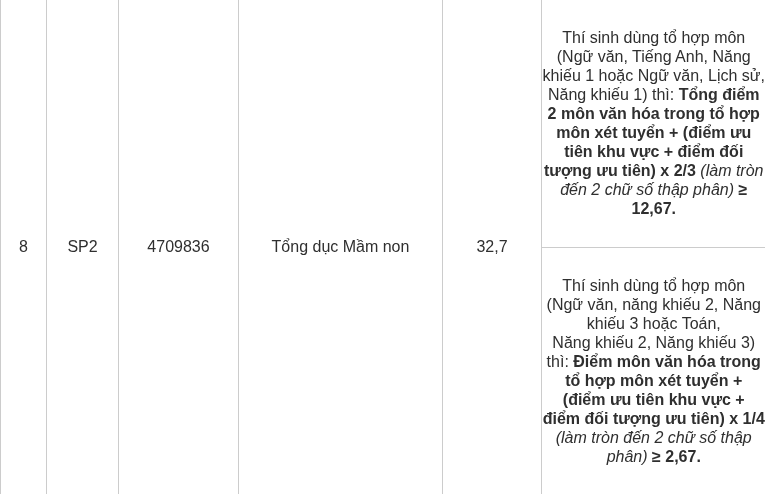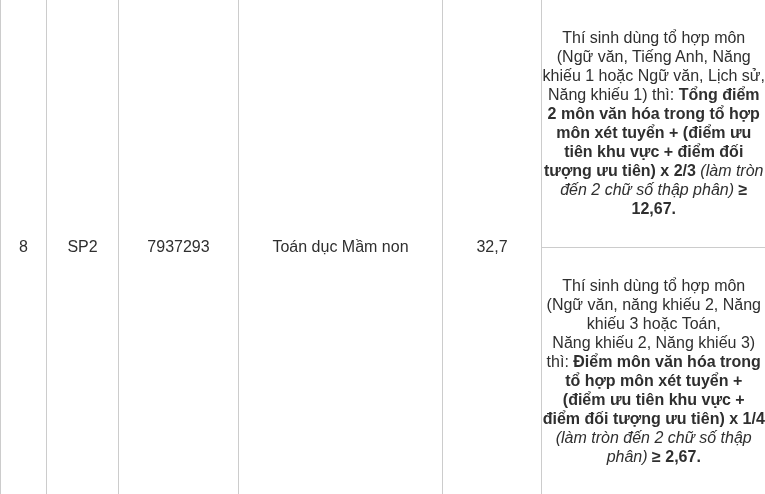--- a/index.html
+++ b/index.html
@@ -65,22 +65,22 @@
       <col style="width:72px">
       <col style="width:120px">
       <col style="width:204px">
       <col style="width:99px">
       <col style="width:224px">
     </colgroup>
     <tbody>
       <tr class="half-row">
         <td class="outer-left" rowspan="2">8</td>
         <td rowspan="2">SP2</td>
-        <td rowspan="2">7937293</td>
-        <td class="major-name" rowspan="2">Toán dục Mầm non</td>
+        <td rowspan="2">4709836</td>
+        <td class="major-name" rowspan="2">Tổng dục Mầm non</td>
         <td rowspan="2">32,7</td>
         <td class="notes-cell notes-top"><span class="seg-normal">Thí sinh dùng tổ hợp môn (Ngữ văn, Tiếng Anh, Năng khiếu 1 hoặc Ngữ văn, Lịch sử, Năng khiếu 1) thì: </span><span class="seg-bold">Tổng điểm 2 môn văn hóa trong tổ hợp môn xét tuyển + (điểm ưu tiên khu vực + điểm đối tượng ưu tiên) x 2/3 </span><span class="seg-italic">(làm tròn đến 2 chữ số thập phân) </span><span class="seg-bold">≥ 12,67.</span></td>
       </tr>
       <tr class="half-row">
         <td class="notes-cell"><span class="seg-normal">Thí sinh dùng tổ hợp môn (Ngữ văn, năng khiếu 2, Năng khiếu 3 hoặc Toán,
 Năng khiếu 2, Năng khiếu 3) thì: </span><span class="seg-bold">Điểm môn văn hóa trong tổ hợp môn xét tuyển + (điểm ưu tiên khu vực + điểm đối tượng ưu tiên) x 1/4 </span><span class="seg-italic">(làm tròn đến 2 chữ số thập phân) </span><span class="seg-bold">≥ 2,67.</span></td>
       </tr>
     </tbody>
   </table>
 </div>

